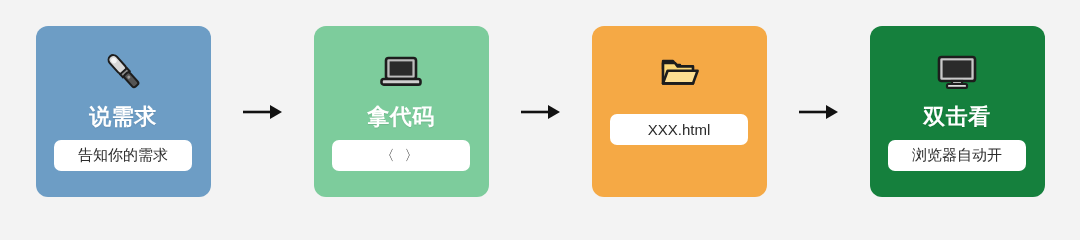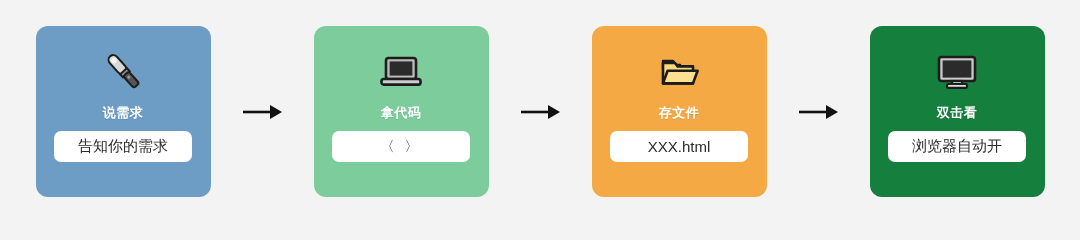--- a/index.html
+++ b/index.html
@@ -44,21 +44,21 @@
     align-items: center;
     justify-content: center;
   }
 
   .icon-svg {
     display: block;
   }
 
   .card-title {
     color: #ffffff;
-    font-size: 13px;
+    font-size: 22px;
     font-weight: bold;
     line-height: 1;
     letter-spacing: 0.5px;
     margin-top: 4px;
     text-shadow: 0 1px 1px rgba(0,0,0,0.10);
     text-align: right;
   }
 
   .pill {
     margin-top: 12px;
@@ -145,21 +145,20 @@
   </div>
 
   <div class="card" style="background:#f5a945">
     <div class="icon-wrap">
       <svg class="icon-svg" width="46" height="46" viewBox="0 0 46 46" aria-hidden="true">
         <path d="M7 13 h10 l3 4 h4 v4 h-17 z" fill="#5b9bd5" stroke="#1d1d1d" stroke-width="2.4" stroke-linejoin="round"></path>
         <path d="M7 15 h12 l2.6 3.4 h15.4 v17 h-30 z" fill="#fcd878" stroke="#1d1d1d" stroke-width="2.6" stroke-linejoin="round"></path>
         <path d="M7 35.4 l4.6 -12.6 h30 l-4.6 12.6 z" fill="#fddf92" stroke="#1d1d1d" stroke-width="2.6" stroke-linejoin="round"></path>
       </svg>
     </div>
-    <div class="card-title">存文件</div>
     <div class="pill">XXX.html</div>
   </div>
 
   <div class="arrow">
     <svg width="42" height="20" viewBox="0 0 42 20" aria-hidden="true">
       <line x1="2" y1="10" x2="30" y2="10" stroke="#111111" stroke-width="2.6"></line>
       <polygon points="29,3 41,10 29,17" fill="#111111"></polygon>
     </svg>
   </div>
 

